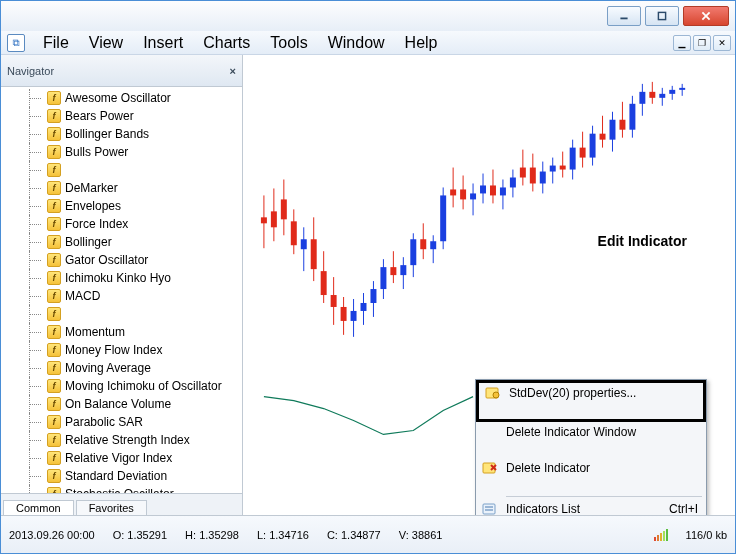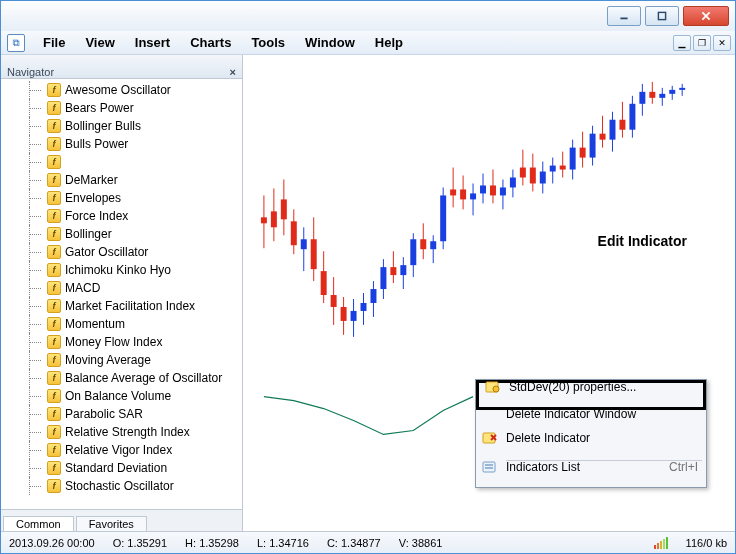--- a/index.html
+++ b/index.html
@@ -7,54 +7,54 @@
 
 .window { width: 736px; height: 554px; border: 1px solid #4a8ed6; display: flex; flex-direction: column; background: #fff; }
 
 .titlebar { height: 30px; background: linear-gradient(#fdfdfe, #e7eef7); display: flex; align-items: center; justify-content: flex-end; padding-right: 6px; gap: 0; }
 .titlebar .sys-btn { width: 34px; height: 20px; margin-left: 4px; display: flex; align-items: center; justify-content: center; border: 1px solid #7a9fc6; border-radius: 2px; background: linear-gradient(#f7fbff,#d6e4f3); font-size: 10px; cursor: default; }
 .titlebar .sys-btn.close { background: linear-gradient(#f17a6f,#d7462f); border-color: #b23b27; color: #fff; width: 46px; }
 .titlebar .sys-btn.close svg { stroke: #fff; }
 
 .menubar { height: 24px; background: linear-gradient(#f6f9fd,#e4edf7); display: flex; align-items: center; padding-left: 6px; gap: 0; border-bottom: 1px solid #c9d6e6; position: relative; }
 .app-icon { width: 18px; height: 18px; background: #fff; border: 1px solid #5a8ac0; border-radius: 2px; margin-right: 8px; display:flex; align-items:center; justify-content:center; font-size:10px; color:#2a6dc0;}
-.menubar .menu-item { padding: 3px 10px; font-size: 13px; cursor: default; font-weight: bold; }
+.menubar .menu-item { padding: 3px 10px; font-size: 16px; cursor: default; }
 .menubar .mdi-btns { margin-left: auto; margin-right: 4px; display: flex; gap: 2px; }
 .menubar .mdi-btns .mdi { width: 18px; height: 16px; border: 1px solid #9cb7d4; background: linear-gradient(#f7fbff,#e0ecf7); border-radius: 2px; display:flex; align-items:center; justify-content:center; font-size:9px; }
 
 .workspace { flex: 1; display: flex; min-height: 0; background: #fff; }
 
 .navigator { width: 242px; border-right: 1px solid #c0c9d3; display: flex; flex-direction: column; background: #fff; }
-.nav-title { height: 24px; background: linear-gradient(#f3f6fa,#dfe8f2); border-bottom: 1px solid #c0c9d3; display: flex; align-items: flex-end; padding: 0 6px; font-size: 11px; color: #3a4a5a; }
+.nav-title { height: 32px; background: linear-gradient(#f3f6fa,#dfe8f2); border-bottom: 1px solid #c0c9d3; display: flex; align-items: center; padding: 0 6px; font-size: 11px; color: #3a4a5a; }
 .nav-title .x { margin-left: auto; font-size: 11px; cursor: default; font-weight:bold; }
 .nav-tree { flex: 1; overflow-y: auto; overflow-x: hidden; font-size: 12px; padding: 2px 0; position: relative; }
 .nav-tree::-webkit-scrollbar { width: 16px; }
 .nav-tree::-webkit-scrollbar-track { background: #f0f0f0; }
 .nav-tree::-webkit-scrollbar-thumb { background: #c6d4e3; border: 1px solid #9fb4ca; }
 .tree-item { display: flex; align-items: center; height: 18px; padding-left: 46px; white-space: nowrap; cursor: default; position: relative; }
 .tree-item::before { content:""; position:absolute; left: 28px; top:0; bottom:0; border-left:1px dotted #888; }
 .tree-item::after { content:""; position:absolute; left:28px; top:50%; width:12px; border-top:1px dotted #888; }
 .tree-item .ico { width: 14px; height: 14px; background: linear-gradient(#ffe57a,#f5c23a); border: 1px solid #d4a020; border-radius: 2px; margin-right: 4px; display:flex; align-items:center; justify-content:center; font-size:9px; color:#6a4a00; font-style:italic; font-weight:bold; }
 .nav-tabs { height: 22px; border-top: 1px solid #c0c9d3; display: flex; align-items: flex-end; background:#eef2f7; }
 .nav-tab { padding: 1px 12px; font-size: 11px; border: 1px solid #c0c9d3; border-bottom: none; background: #f6f8fb; margin-left:2px; border-radius: 0 0 0 0; }
 .nav-tab.active { background: #fff; }
 
 .chart-area { flex: 1; position: relative; background: #fff; overflow: hidden; }
 .chart-svg { position: absolute; inset: 0; }
 
 .annotation { position: absolute; right: 48px; top: 178px; font-size: 14px; font-weight: 700; color: #000; pointer-events: none; }
 
 .context-menu { position: absolute; right: 28px; top: 324px; width: 232px; background: #f4f6f9; border: 1px solid #8a9bad; box-shadow: 2px 2px 4px rgba(0,0,0,0.25); font-size: 12px; }
-.context-menu .row { display: flex; align-items: center; height: 24px; padding: 0 8px 16px 4px; cursor: default; }
+.context-menu .row { display: flex; align-items: center; height: 36px; padding: 0 8px 16px 4px; cursor: default; }
 .context-menu .row .mi-icon { width: 20px; height: 16px; margin-right: 6px; display:flex; align-items:center; justify-content:center; }
-.context-menu .row .shortcut { margin-left: auto; color: #737373; }
+.context-menu .row .shortcut { margin-left: auto; color: #000000; }
 .context-menu .sep { height: 1px; background: #c6cdd6; margin: 2px 4px 2px 30px; }
 .context-menu .highlight-box { border: 3px solid #000; }
 
-.statusbar { height: 22px; border-top: 1px solid #c0c9d3; background: linear-gradient(#f6f9fd,#e9eff7); display: flex; align-items: center; font-size: 11px; padding: 0 8px; gap: 18px; }
+.statusbar { height: 38px; border-top: 1px solid #c0c9d3; background: linear-gradient(#f6f9fd,#e9eff7); display: flex; align-items: center; font-size: 11px; padding: 0 8px; gap: 18px; }
 .statusbar .spacer { flex: 1; }
 .bars { display:flex; align-items:flex-end; gap:1px; height:12px; }
 .bars span { width:2px; background: linear-gradient(#a2e05a,#e0b030,#e04a30); }
 .bars span:nth-child(1){height:4px;background:#e04a30;}
 .bars span:nth-child(2){height:6px;background:#e07a30;}
 .bars span:nth-child(3){height:8px;background:#e0b030;}
 .bars span:nth-child(4){height:10px;background:#a2e05a;}
 .bars span:nth-child(5){height:12px;background:#5ac040;}
 
 svg.icon { width:12px; height:12px; }
@@ -110,21 +110,21 @@
           <div class="tree-item">
             <span class="ico">f</span>
             <span>Awesome Oscillator</span>
           </div>
           <div class="tree-item">
             <span class="ico">f</span>
             <span>Bears Power</span>
           </div>
           <div class="tree-item">
             <span class="ico">f</span>
-            <span>Bollinger Bulls</span>
+            <span>Bollinger Bands</span>
           </div>
           <div class="tree-item">
             <span class="ico">f</span>
             <span>Bulls Power</span>
           </div>
           <div class="tree-item">
             <span class="ico">f</span>
           </div>
           <div class="tree-item">
             <span class="ico">f</span>
@@ -149,37 +149,36 @@
           <div class="tree-item">
             <span class="ico">f</span>
             <span>Ichimoku Kinko Hyo</span>
           </div>
           <div class="tree-item">
             <span class="ico">f</span>
             <span>MACD</span>
           </div>
           <div class="tree-item">
             <span class="ico">f</span>
-            <span>Market Facilitation Index</span>
           </div>
           <div class="tree-item">
             <span class="ico">f</span>
             <span>Momentum</span>
           </div>
           <div class="tree-item">
             <span class="ico">f</span>
             <span>Money Flow Index</span>
           </div>
           <div class="tree-item">
             <span class="ico">f</span>
             <span>Moving Average</span>
           </div>
           <div class="tree-item">
             <span class="ico">f</span>
-            <span>Balance Average of Oscillator</span>
+            <span>Moving Ichimoku of Oscillator</span>
           </div>
           <div class="tree-item">
             <span class="ico">f</span>
             <span>On Balance Volume</span>
           </div>
           <div class="tree-item">
             <span class="ico">f</span>
             <span>Parabolic SAR</span>
           </div>
           <div class="tree-item">

